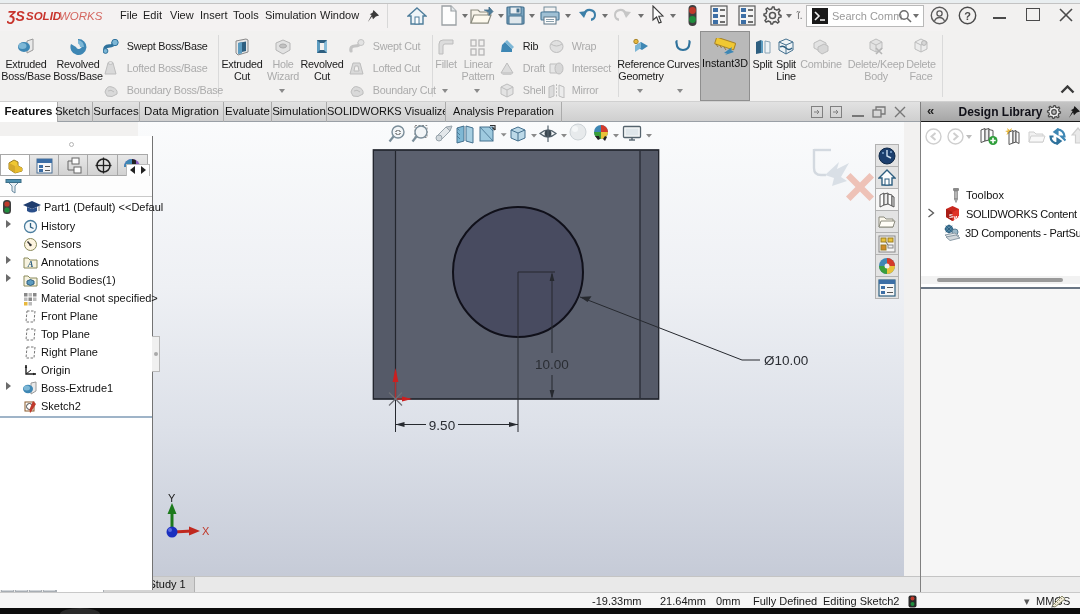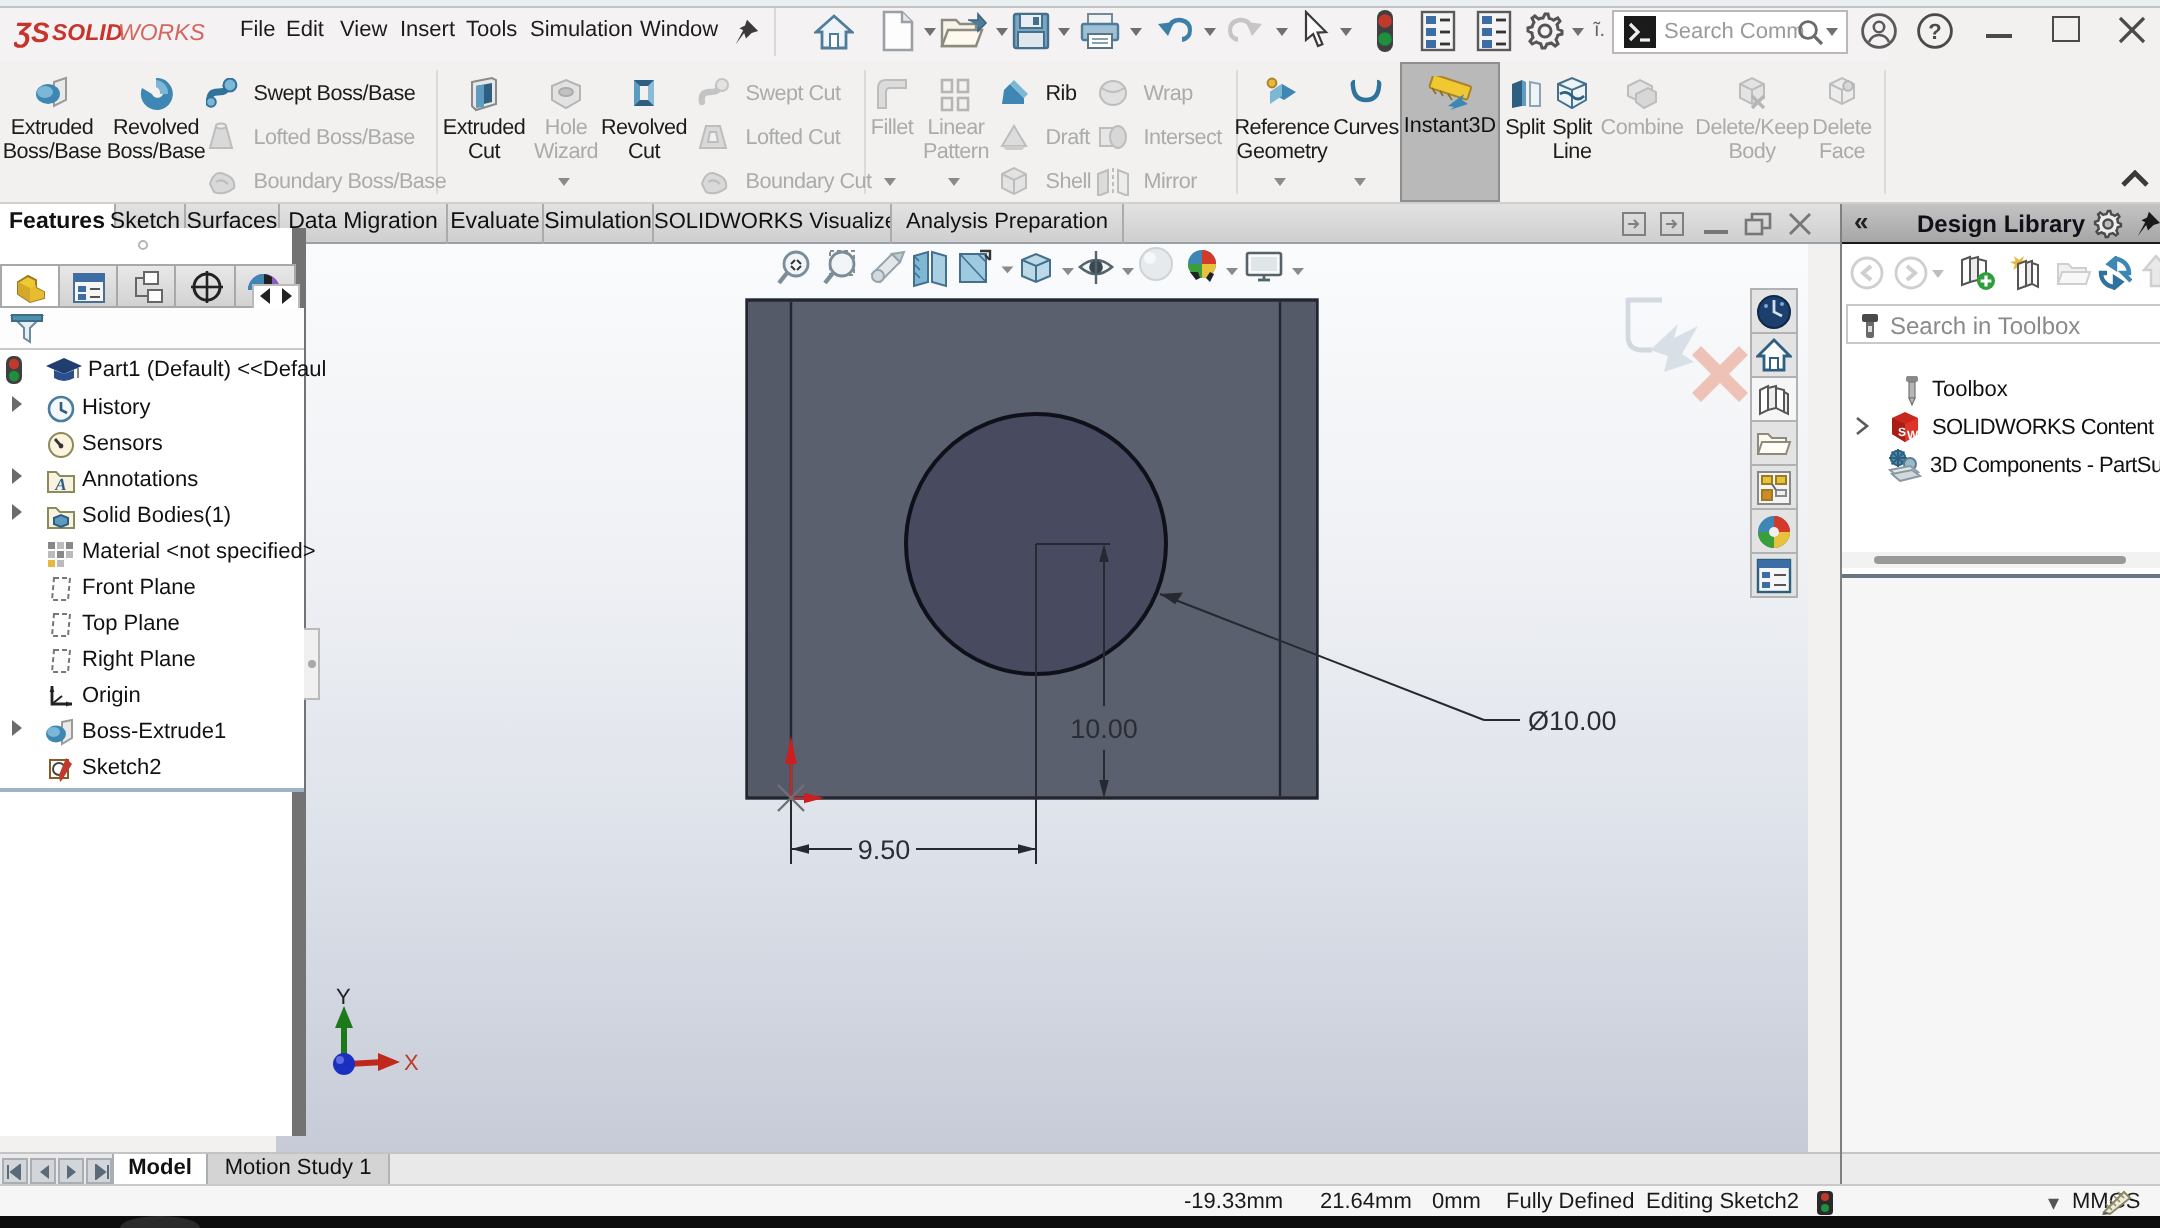--- a/index.html
+++ b/index.html
@@ -25,21 +25,21 @@
 .rsmall svg { vertical-align:-4px; margin-right:4px; }
 .rcaret { position:absolute; width:0; height:0; border-left:3.5px solid transparent; border-right:3.5px solid transparent; border-top:4px solid #8a8a8a; top:58px; }
 #instant3d { position:absolute; left:700px; top:0px; width:50px; height:70px; background:#b9b9b9; border:1px solid #8f8f8f; text-align:center; font-size:10.8px; color:#111; }
 
 
 #tabrow { position:absolute; left:0; top:102px; width:1080px; height:20px; background:linear-gradient(#e2e2e2,#cfcfcf); border-bottom:1px solid #9aa0a6; }
 .ctab { position:absolute; top:0; height:20px; font-size:11.5px; color:#111; text-align:center; line-height:19px; border-right:1px solid #ababab; white-space:nowrap; overflow:hidden; }
 .ctab.active { background:#fff; font-weight:bold; border-right:1px solid #ababab; }
 
 
-#leftpanel { position:absolute; left:0; top:114px; width:153px; height:454px; background:#fff; border-right:7px solid #737373; z-index:3; }
+#leftpanel { position:absolute; left:0; top:136px; width:153px; height:454px; background:#fff; border-right:1px solid #737373; z-index:3; }
 #viewport { position:absolute; left:138px; top:122px; width:766px; height:550px; background:linear-gradient(180deg,#fafbfc 0%,#eef0f4 30%,#dde1e9 55%,#c8cdd9 80%,#b6bcca 100%); }
 #rightpanel { position:absolute; left:920px; top:102px; width:160px; height:490px; background:#fff; border-left:1px solid #808080; overflow:hidden; }
 
 
 .ltab { position:absolute; top:18px; height:22px; background:linear-gradient(#e8e8e8,#d2d2d2); border:1px solid #a8a8a8; border-left:none; }
 .ltab.first { border-left:1px solid #a8a8a8; background:#fff; }
 #filterbox { position:absolute; left:0px; top:40px; width:152px; height:21px; background:#fdfdfd; border-bottom:1px solid #c9c9c9; }
 #treebox { position:absolute; left:0; top:61px; width:152px; height:221px; background:#fff; border-bottom:2px solid #9fb4c8; }
 .trow { position:absolute; left:0; font-size:11px; color:#111; white-space:nowrap; }
 .texp { position:absolute; left:6px; width:0; height:0; border-top:4px solid transparent; border-bottom:4px solid transparent; border-left:5px solid #6b6b6b; }
@@ -808,28 +808,20 @@
         </svg>
       <svg class="abs" style="left:128px;top:0px" width="17" height="17" viewBox="0 0 17 17">
           <path d="M8.5 1.5 A7 7 0 0 1 15.5 8.5 L12.5 8.5 L16.5 12.5 M8.5 1.5 L5.5 4 L8.5 6 Z" fill="none" stroke="#3e87b4" stroke-width="2.2"></path>
           <path d="M8.5 15.5 A7 7 0 0 1 1.5 8.5 L4.5 8.5 M8.5 15.5 L11.5 13 L8.5 11 Z" fill="none" stroke="#2f729c" stroke-width="2.2"></path>
         </svg>
       <svg class="abs" style="left:150px;top:-1px" width="14" height="18" viewBox="0 0 14 18">
           <path d="M7 1 L13 8 L9.5 8 L9.5 16 L4.5 16 L4.5 8 L1 8 Z" fill="#e9e9e9" stroke="#cfcfcf" stroke-width="1.2"></path>
         </svg>
     </div>
 
-    <div class="abs" style="left:2px;top:50px;width:158px;height:20px;background:#fff;border:1px solid #c9c9c9">
-      <svg class="abs" style="left:5px;top:3px" width="12" height="14" viewBox="0 0 12 14">
-          <rect x="2" y="1" width="8" height="4" rx="1" fill="#4a4a4a"></rect>
-          <path d="M4 5 L4 12 Q4 13 5 13 L7 13 Q8 13 8 12 L8 5 Z" fill="#6a6a6a"></path>
-          <rect x="5" y="7" width="2" height="3" fill="#ddd"></rect>
-        </svg>
-      <div class="abs" style="left:21px;top:3px;font-size:12px;color:#8a8a8a">Search in Toolbox</div>
-    </div>
 
     <svg class="abs" style="left:28px;top:85px" width="14" height="16" viewBox="0 0 14 16">
         <rect x="4" y="1" width="6" height="3" rx="1" fill="#8a8a8a"></rect>
         <rect x="5.5" y="4" width="3" height="8" fill="#b5b5b5" stroke="#777" stroke-width="0.6"></rect>
         <path d="M5.5 12 L8.5 12 L7 15.5 Z" fill="#b5b5b5" stroke="#777" stroke-width="0.6"></path>
       </svg>
     <div class="abs" style="left:45px;top:87px;font-size:11px;color:#111">Toolbox</div>
     <svg class="abs" style="left:6px;top:106px" width="8" height="10" viewBox="0 0 8 10">
         <path d="M1.5 1 L6.5 5 L1.5 9" fill="none" stroke="#5a5a5a" stroke-width="1.3"></path>
       </svg>

